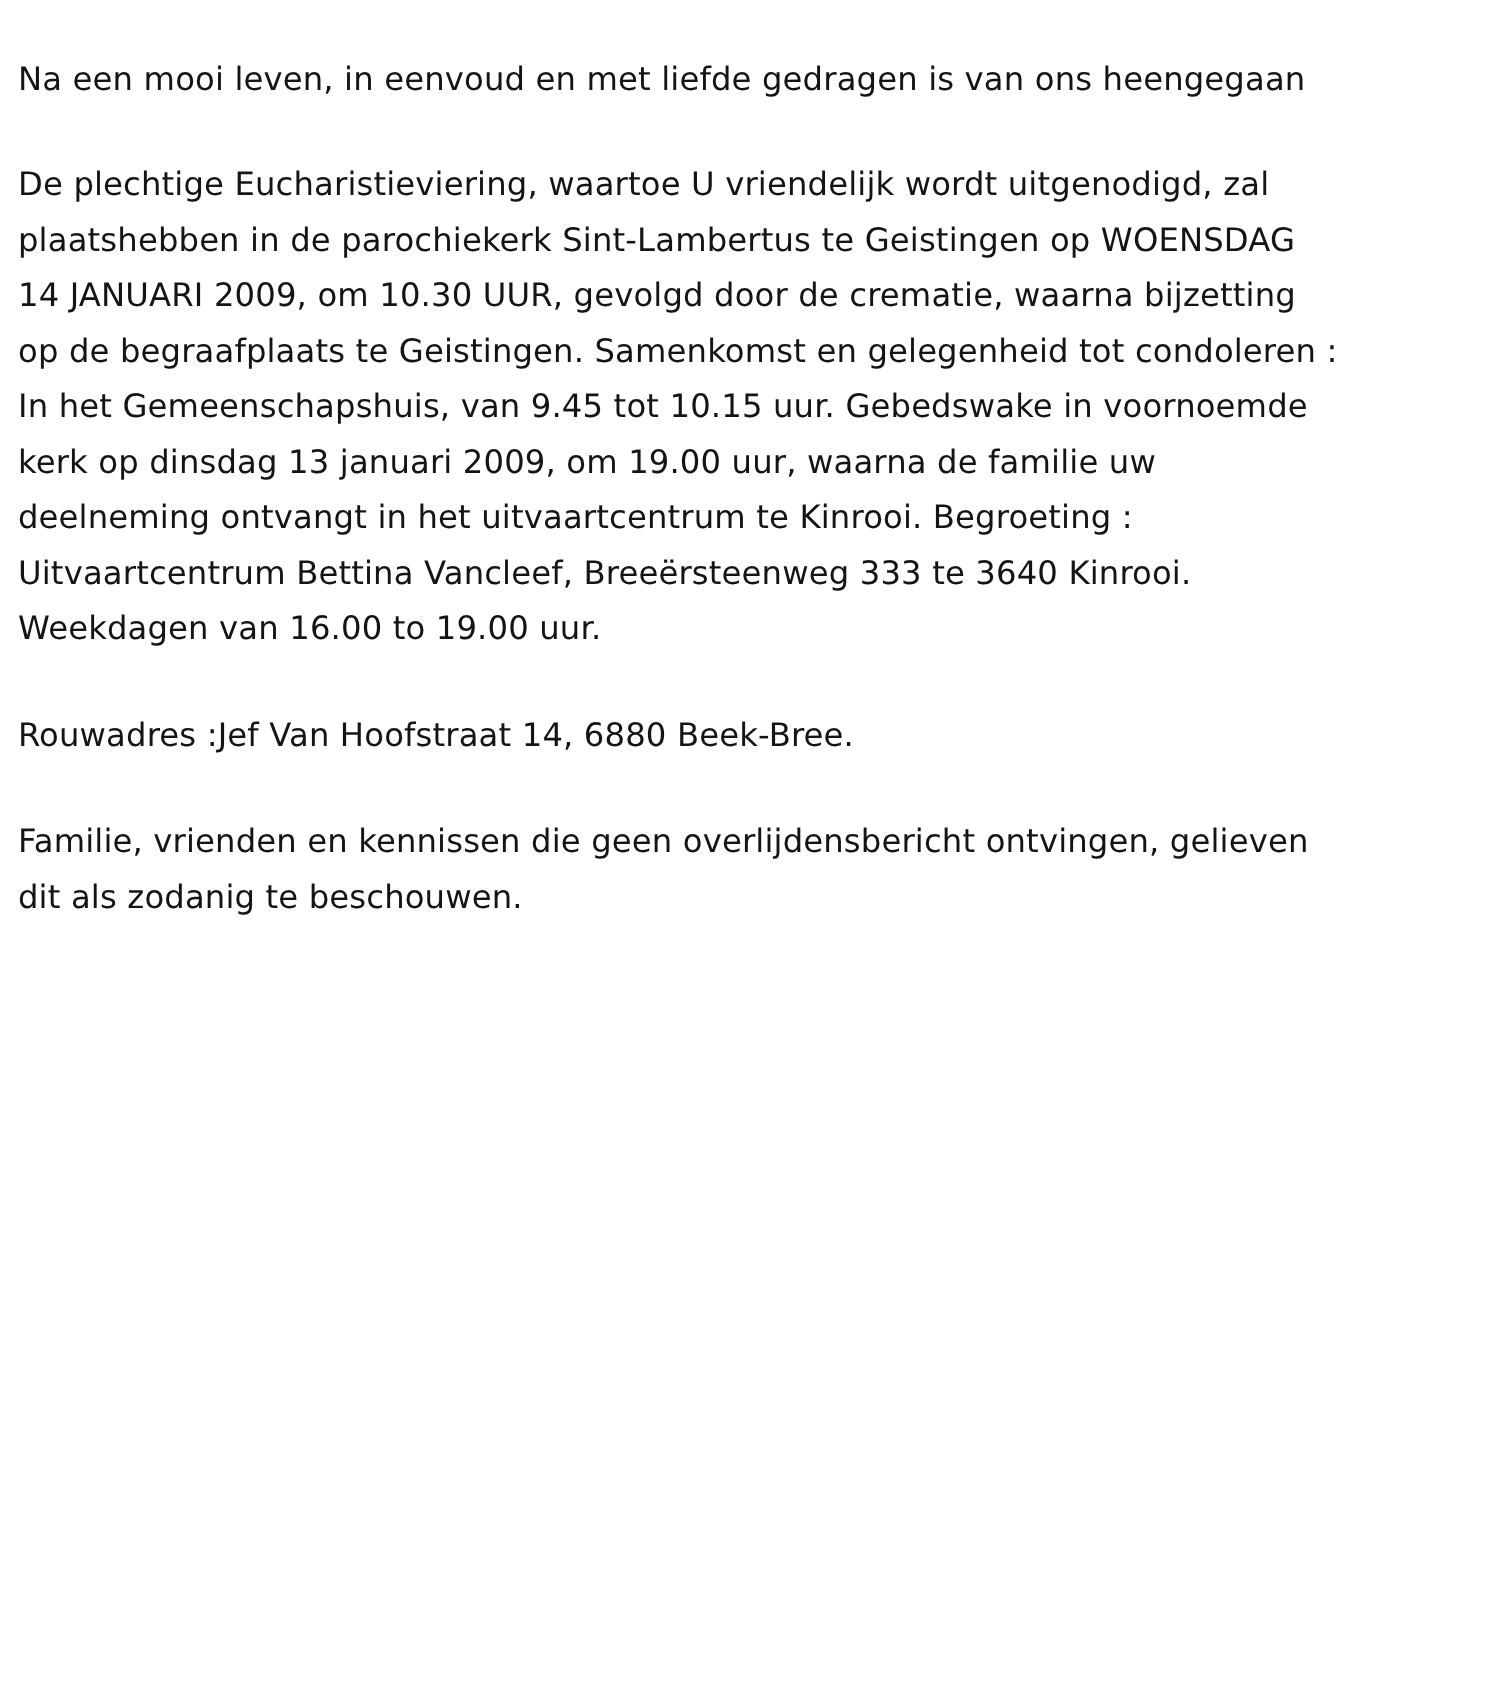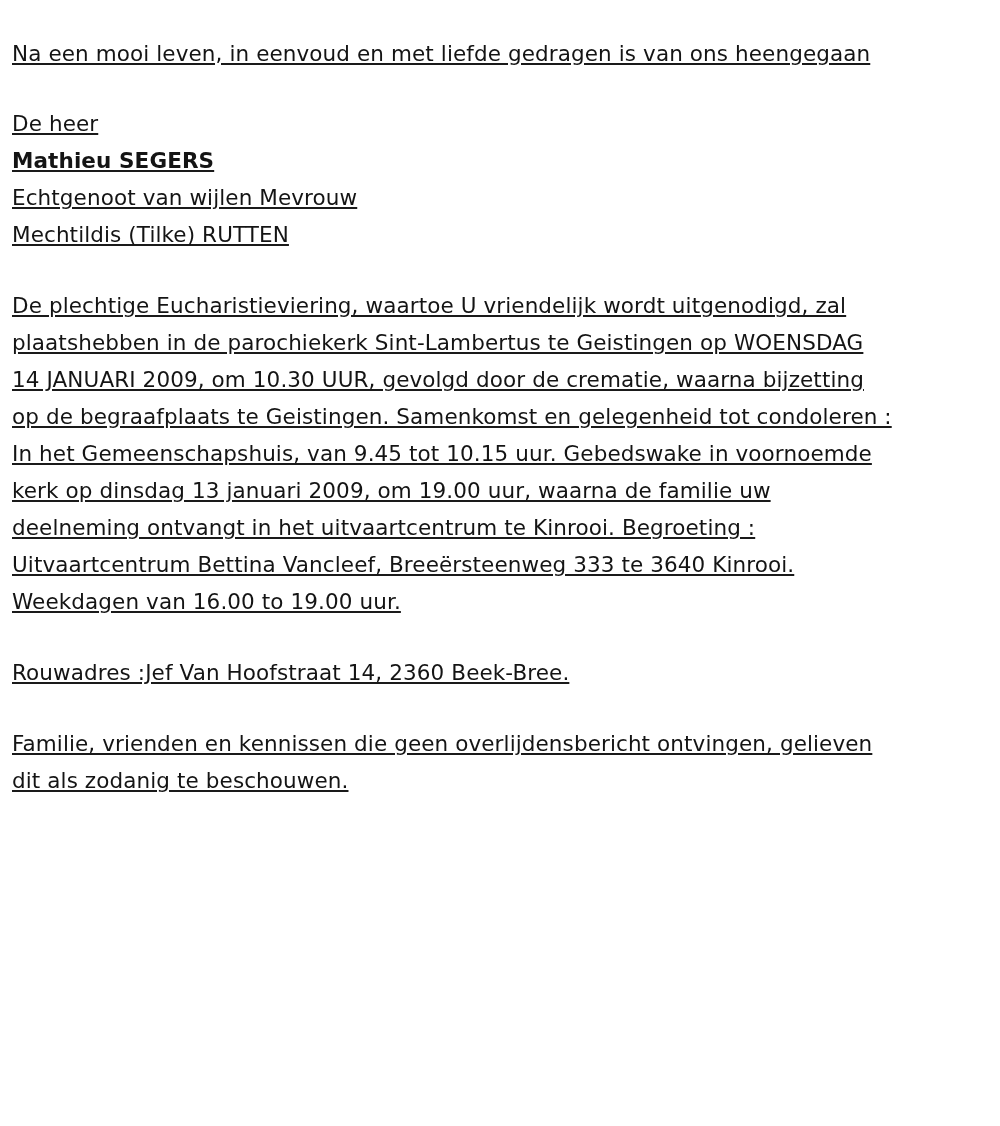--- a/index.html
+++ b/index.html
@@ -11,21 +11,20 @@
     width: 1000px;
     min-height: 1126px;
     font-family: "DejaVu Sans", sans-serif;
     color: #1a1a1a;
   }
   .page {
     box-sizing: border-box;
     width: 919px;
     min-height: 1126px;
     padding: 14px 22px 20px 12px;
-    text-decoration: underline;
   }
   .block {
     font-size: 21.5px;
     line-height: 1.72;
     letter-spacing: 0.1px;
     color: #141414;
   }
   .block + .block {
     margin-top: 34px;
   }
@@ -39,27 +38,21 @@
     text-align: left;
   }
 </style>
 </head>
 <body>
 
 <div class="page">
 
   <p class="block para">Na een mooi leven, in eenvoud en met liefde gedragen is van ons heengegaan</p>
 
-  <div class="block">
-    <span class="line">De heer</span>
-    <span class="line name">Mathieu SEGERS</span>
-    <span class="line">Echtgenoot van wijlen Mevrouw</span>
-    <span class="line">Mechtildis (Tilke) RUTTEN</span>
-  </div>
 
 
   <p class="block para">De plechtige Eucharistieviering, waartoe U vriendelijk wordt uitgenodigd, zal plaatshebben in de parochiekerk Sint-Lambertus te Geistingen op WOENSDAG 14 JANUARI 2009, om 10.30 UUR, gevolgd door de crematie, waarna bijzetting op de begraafplaats te Geistingen. Samenkomst en gelegenheid tot condoleren : In het Gemeenschapshuis, van 9.45 tot 10.15 uur. Gebedswake in voornoemde kerk op dinsdag 13 januari 2009, om 19.00 uur, waarna de familie uw deelneming ontvangt in het uitvaartcentrum te Kinrooi. Begroeting : Uitvaartcentrum Bettina Vancleef, Breeërsteenweg 333 te 3640 Kinrooi. Weekdagen van 16.00 to 19.00 uur.</p>
 
-  <p class="block para">Rouwadres :Jef Van Hoofstraat 14, 2360 Beek-Bree.</p>
+  <p class="block para">Rouwadres :Jef Van Hoofstraat 14, 6880 Beek-Bree.</p>
 
   <p class="block para">Familie, vrienden en kennissen die geen overlijdensbericht ontvingen, gelieven dit als zodanig te beschouwen.</p>
 
 </div>
 
 </body></html>

